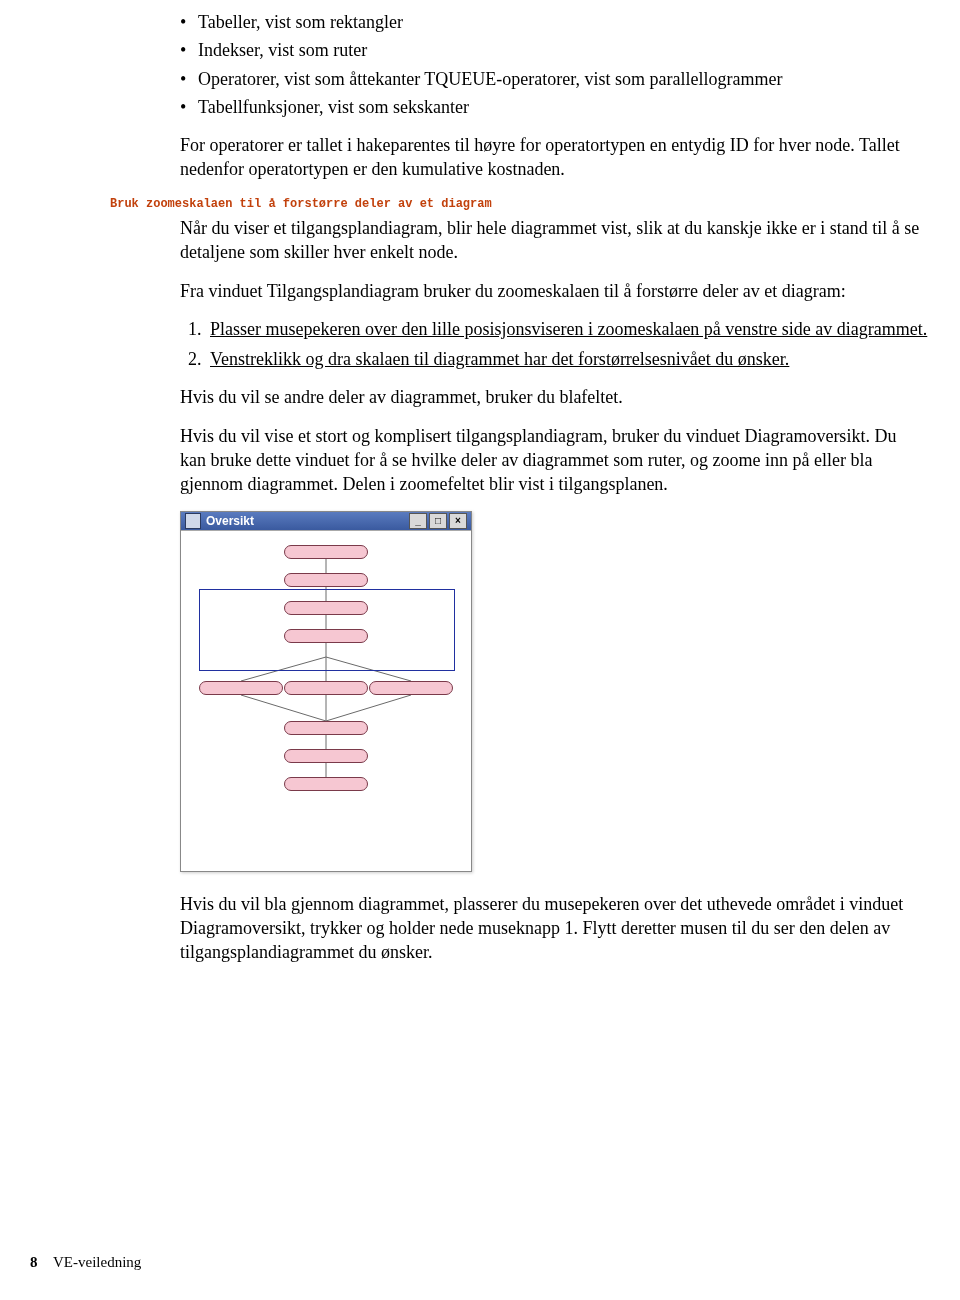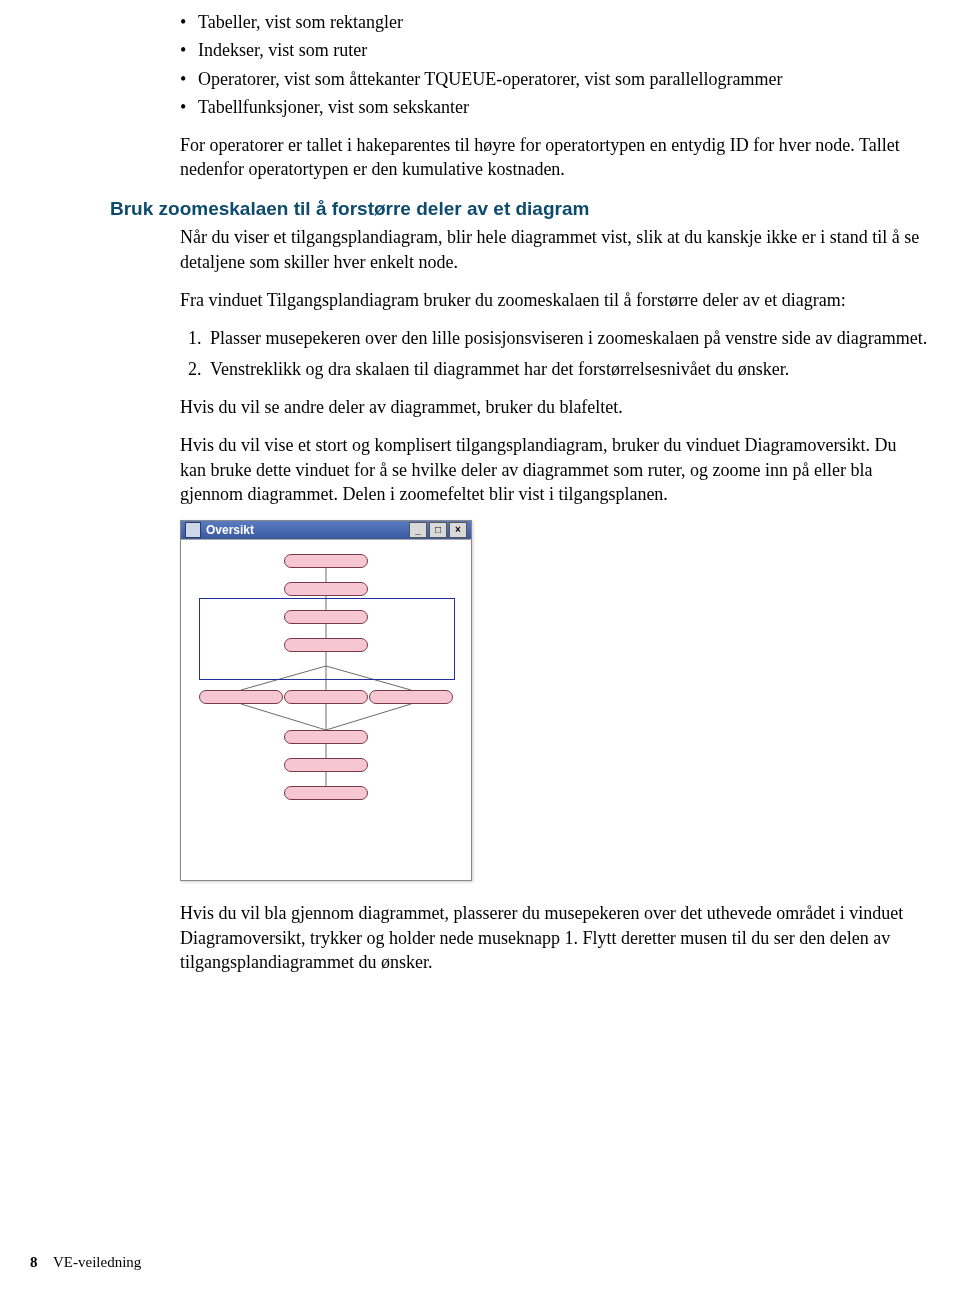--- a/index.html
+++ b/index.html
@@ -33,33 +33,34 @@
     position:absolute;
     left:0;
     top:0;
     font-size:18px;
   }
   .body-indent {
     padding-left:70px;
   }
   p { margin:0 9px 14px 0; }
   .section-heading {
-    font-family: Liberation Sans, sans-serif;
+    font-family: Liberation Mono, monospace;
     font-weight:bold;
-    color:#0c4a6e;
-    font-size:19px;
+    color:#c2410c;
+    font-size:12px;
     margin:12px 0 4px 0;
   }
   ol.steps {
     margin:0 0 14px 0;
     padding-left:26px;
   }
   ol.steps li {
     margin-bottom:6px;
     padding-left:4px;
+    text-decoration:underline;
   }
   .bold { font-weight:normal; }
   .screenshot-box {
     margin:12px 0 20px 70px;
     width:290px;
     border:1px solid #888;
     background:#f4f4f0;
     box-shadow: 1px 1px 3px rgba(0,0,0,0.2);
   }
   .titlebar {

